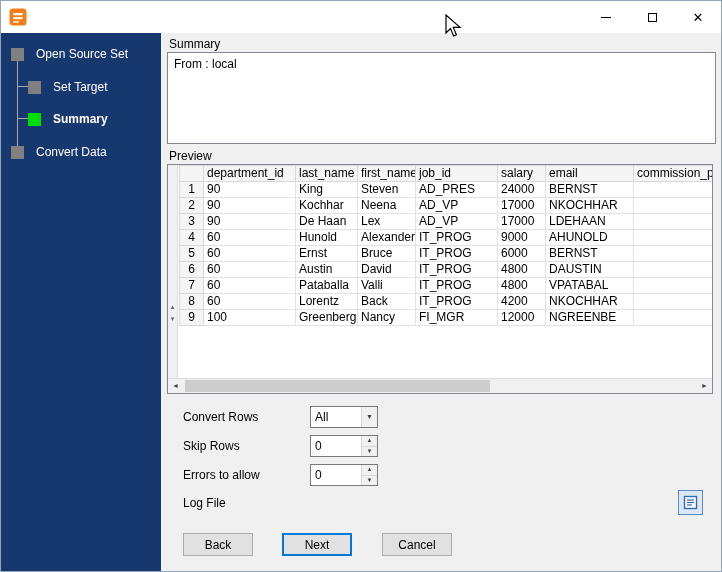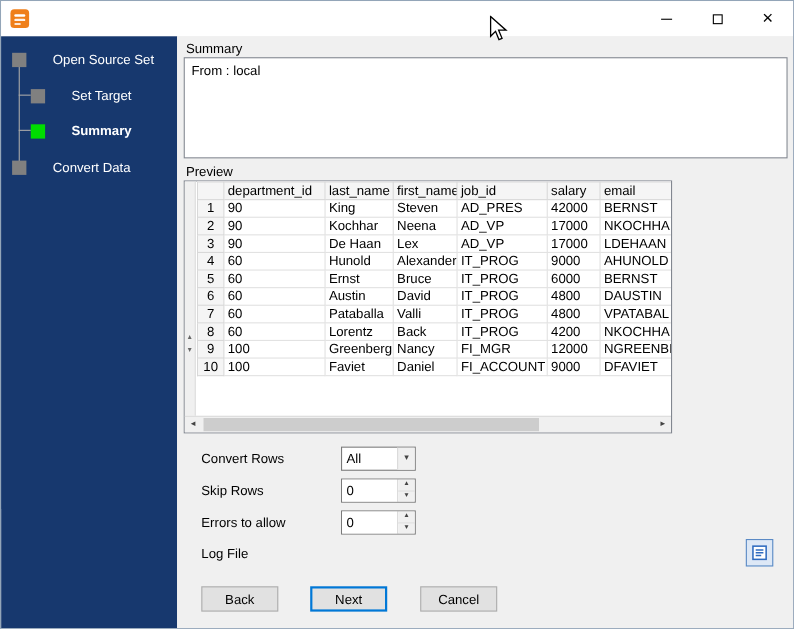--- a/index.html
+++ b/index.html
@@ -17,36 +17,36 @@
   .tb-btn{width:46px;height:31px;border:none;background:transparent;display:flex;align-items:center;justify-content:center;padding:0;cursor:default;}
   .glyph-min{width:10px;height:1px;background:#000;display:block;}
   .glyph-max{width:9px;height:9px;border:1px solid #000;display:block;}
   .glyph-close{font-size:13px;line-height:1;color:#000;font-family:"DejaVu Sans",sans-serif;}
   
   .sidebar{position:absolute;left:0;top:32px;width:160px;bottom:0;background:#17386E;}
   .tree-line{position:absolute;background:#a8a8a8;}
   .tl-v{left:16px;top:21px;width:1px;height:98px;}
   .tl-h1{left:16px;top:53px;width:11px;height:1px;}
   .tl-h2{left:16px;top:85px;width:11px;height:1px;}
-  .step{position:absolute;display:flex;align-items:center;gap:24px;color:#fff;font-size:12px;white-space:nowrap;}
+  .step{position:absolute;display:flex;align-items:center;gap:12px;color:#fff;font-size:12px;white-space:nowrap;}
   .sq{width:13px;height:13px;display:block;flex:none;}
   .sq.gray{background:#808080;}
   .sq.green{background:#00DD00;}
   .s0{left:10px;top:14px;}
   .s1{left:27px;top:47px;}
   .s2{left:27px;top:79px;font-weight:bold;}
   .s3{left:10px;top:112px;}
   
   .main{position:absolute;left:160px;top:32px;right:0;bottom:0;background:#f0f0f0;font-size:12px;}
   .caption{position:absolute;left:8px;}
   .summary-caption{top:4px;}
   .preview-caption{top:116px;}
   .summary-box{position:absolute;left:6px;top:19px;width:549px;height:92px;background:#fff;border:1px solid #828790;padding:4px 6px;line-height:15px;}
   
-  .grid-outer{position:absolute;left:6px;top:131px;width:444px;height:230px;background:#fff;border:1px solid #828790;}
+  .grid-outer{position:absolute;left:6px;top:131px;width:546px;height:230px;background:#fff;border:1px solid #828790;}
   .vscroll{position:absolute;left:0;top:0;bottom:15px;width:10px;background:#f0f0f0;border-right:1px solid #dcdcdc;}
   .vs-up,.vs-down{position:absolute;left:0;width:9px;text-align:center;font-size:7px;line-height:8px;color:#666;}
   .vs-up{top:138px;}
   .vs-down{top:150px;}
   .table-wrap{position:absolute;left:11px;top:0;right:0;bottom:15px;overflow:hidden;background:#fff;}
   table.grid{border-collapse:collapse;table-layout:fixed;width:534px;font-size:12px;}
   .grid th,.grid td{border:1px solid #e2e2e2;padding:0 3px;height:15px;line-height:15px;overflow:hidden;white-space:nowrap;text-align:left;font-weight:normal;}
   .grid thead th{background:#f5f5f5;border-color:#d8d8d8;}
   .grid td.rownum,.grid th.rownum{background:#f5f5f5;border-color:#d8d8d8;text-align:center;padding:0 1px;}
   .grid tr > *:nth-child(1){width:24px;}
@@ -161,21 +161,21 @@
                 <th>commission_pct</th>
               </tr>
           </thead>
           <tbody>
               <tr>
                 <td class="rownum">1</td>
                 <td>90</td>
                 <td>King</td>
                 <td>Steven</td>
                 <td>AD_PRES</td>
-                <td>42000</td>
+                <td>24000</td>
                 <td>BERNST</td>
                 <td></td>
               </tr>
               <tr>
                 <td class="rownum">2</td>
                 <td>90</td>
                 <td>Kochhar</td>
                 <td>Neena</td>
                 <td>AD_VP</td>
                 <td>17000</td>
@@ -243,30 +243,20 @@
                 <td></td>
               </tr>
               <tr>
                 <td class="rownum">9</td>
                 <td>100</td>
                 <td>Greenberg</td>
                 <td>Nancy</td>
                 <td>FI_MGR</td>
                 <td>12000</td>
                 <td>NGREENBE</td>
-                <td></td>
-              </tr>
-              <tr>
-                <td class="rownum">10</td>
-                <td>100</td>
-                <td>Faviet</td>
-                <td>Daniel</td>
-                <td>FI_ACCOUNT</td>
-                <td>9000</td>
-                <td>DFAVIET</td>
                 <td></td>
               </tr>
             </tbody>
         </table>
       </div>
       <div class="hscroll">
         <span class="hs-btn hs-left">◄</span>
         <div class="hs-thumb"></div>
         <span class="hs-btn hs-right">►</span>
       </div>

